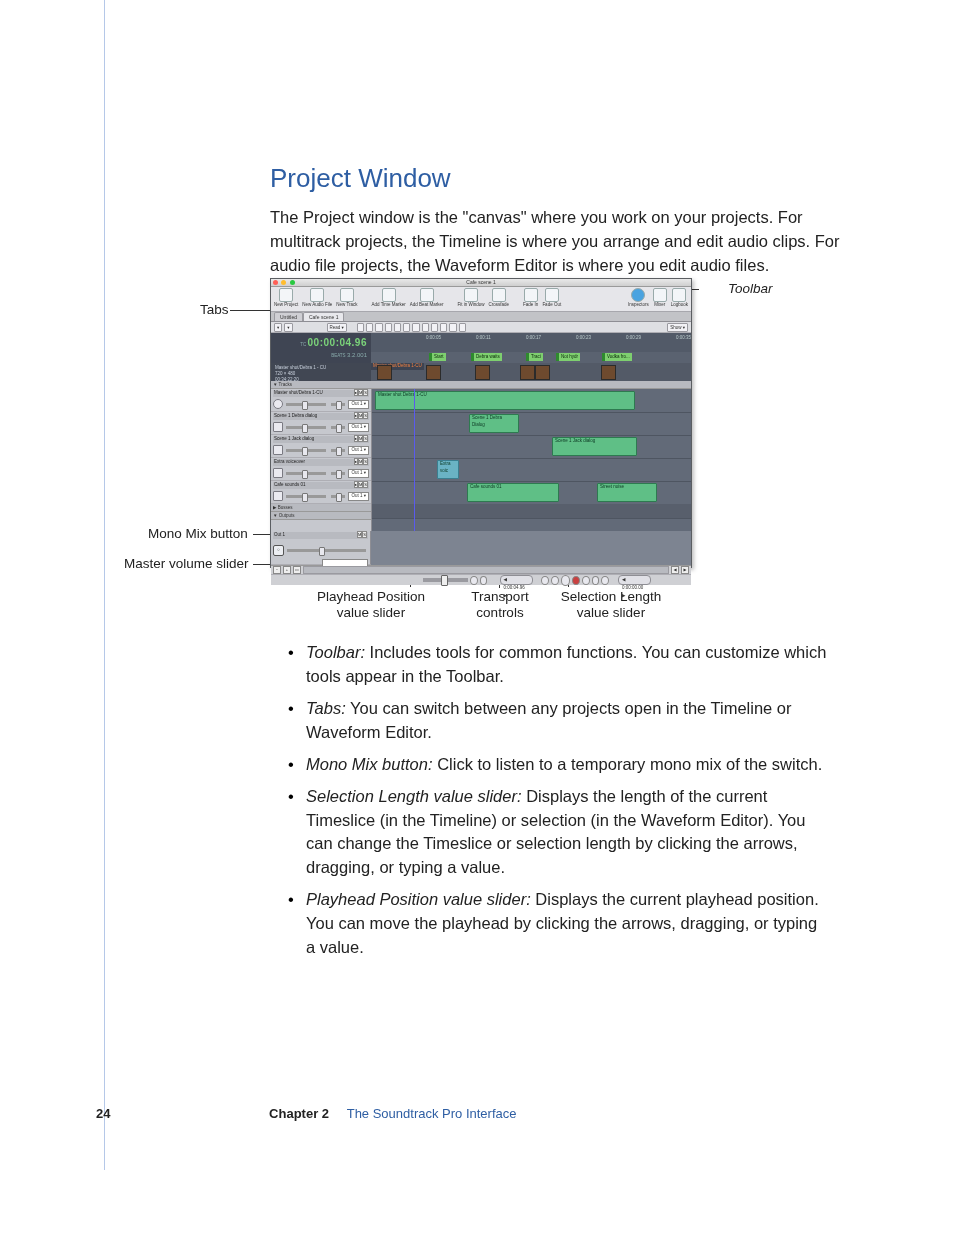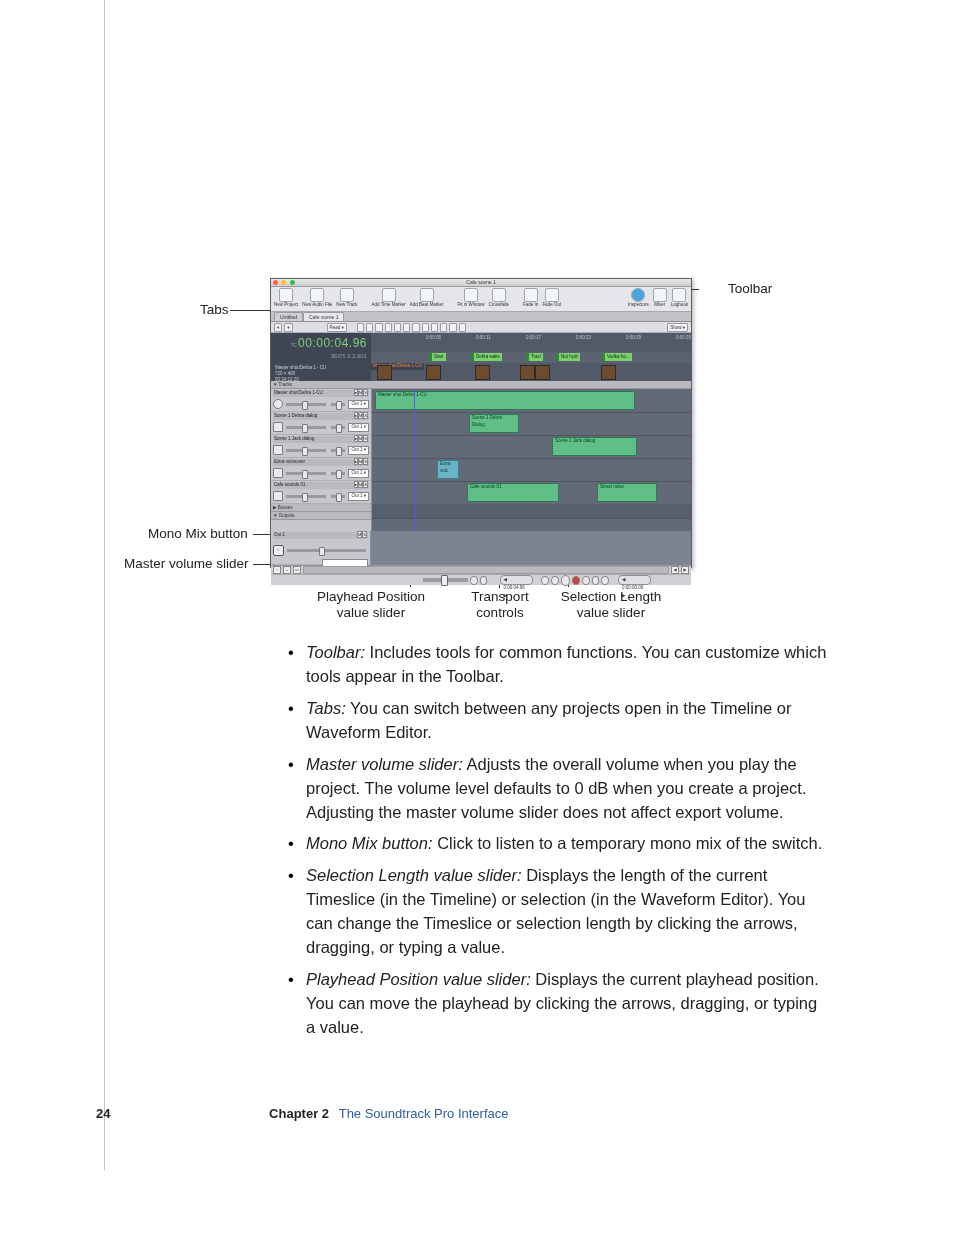--- a/index.html
+++ b/index.html
@@ -73,21 +73,21 @@
   .link { color: #2e5ea3; }
   .footer {
     position: absolute;
     left: 96px;
     top: 1105px;
     width: 760px;
     font-size: 13px;
   }
   .footer .pn { font-weight: 700; }
   .footer .chap { font-weight: 700; margin-left: 155px; }
-  .footer .title { color: #2e5ea3; margin-left: 6px; }
+  .footer .title { color: #2e5ea3; margin-left: 14px; }
 
   
   .shot {
     position: absolute;
     left: 122px;
     top: 7px;
     width: 420px;
     height: 288px;
     background: #d4d6d8;
     border: 1px solid #5b5e62;
@@ -109,21 +109,21 @@
   .tab { height:8px; padding:0 5px; background:#e8e8ec; border:1px solid #9a9aa0; border-bottom:none; border-radius:2px 2px 0 0; font-size:5px; line-height:8px; }
   .tab.inactive { background:#cfcfd4; }
   .opts-row { height:10px; background:#dedfe3; border-bottom:1px solid #aeaeb4; display:flex; align-items:center; gap:2px; padding:0 3px; }
   .btn { height:7px; border:1px solid #9a9aa0; background:#f2f2f6; padding:0 2px; font-size:4.5px; line-height:7px; border-radius:1px; }
   .grow { flex:1; }
   .counter {
     width:100px; height:30px; background:#3f4553; color:#7bd37a; margin:0;
     display:flex; flex-direction:column; justify-content:center; align-items:flex-end;
     padding-right:4px; box-sizing:border-box;
   }
-  .counter .tc { font-size:12px; letter-spacing:.5px; }
+  .counter .tc { font-size:10px; letter-spacing:.5px;font-weight:bold; }
   .counter .bt { font-size:6px; color:#8aa; }
   .marker-row { height:11px; background:#5a6270; position:relative; }
   .mk { position:absolute; top:1px; height:8px; background:#7ecf6f; color:#0a2a0a; padding:0 2px; font-size:4.5px; line-height:8px; border-left:3px solid #2e8a2e; }
   .vstrip-row { height:18px; background:#535a67; display:flex; }
   .vstrip-left { width:100px; height:18px; background:#414753; color:#c8d0dc; padding:2px 4px; box-sizing:border-box; font-size:4.5px; line-height:1.3; }
   .vstrip { flex:1; position:relative; }
   .thumb { position:absolute; top:2px; width:13px; height:13px; background:#6e4a2e; border:1px solid #2b2b2b; }
   .tracks-area { display:flex; height:142px; }
   .track-left-col { width:100px; background:#c6c8ce; border-right:1px solid #8e8e94; }
   .track-left { height:23px; border-bottom:1px solid #aeaeb4; padding:1px 2px; box-sizing:border-box; display:flex; flex-direction:column; gap:0; }
@@ -146,25 +146,27 @@
   .mv-knob { position:absolute; left:18px; top:-3px; width:5px; height:9px; background:#eee; border:1px solid #666; border-radius:1px; }
   .round { width:7px; height:7px; border-radius:50%; background:#e8e8ee; border:1px solid #888; }
   .chip { height:8px; border:1px solid #8e8e94; background:#e0e0e6; border-radius:4px; padding:0 3px; font-size:4.5px; line-height:8px; }
 </style>
 </head>
 <body>
 
 <div class="vline"></div>
 
 <div class="content">
+  <h2 class="section">Project Window</h2>
+  <p class="intro">The Project window is the "canvas" where you work on your projects. For multitrack projects, the Timeline is where you arrange and edit audio clips. For audio file projects, the Waveform Editor is where you edit audio files.</p>
 </div>
 
 <div class="figure-wrap">
 
-  <span class="callout right" style="left:580px; top:10px;">Toolbar</span>
+  <span class="callout right" style="left:580px; top:10px;font-style:italic;">Toolbar</span>
   <div class="line" style="left:516px; top:18px; width:35px; height:1px;"></div>
 
   <span class="callout left" style="left:52px; top:31px;">Tabs</span>
   <div class="line" style="left:82px; top:39px; width:55px; height:1px;"></div>
 
   <span class="callout left" style="left:0px; top:255px;">Mono Mix button</span>
   <div class="line" style="left:105px; top:263px; width:30px; height:1px;"></div>
 
   <span class="callout left" style="left:-24px; top:285px;">Master volume slider</span>
   <div class="line" style="left:105px; top:293px; width:53px; height:1px;"></div>
@@ -482,21 +484,20 @@
       <div class="chip">◀ 0:00:00.00 ▶</div>
     </div>
   </div>
 
 </div>
 
 <div style="position:absolute; left:270px; top:625px; width:575px;">
   <ul class="defs">
     <li><span class="term">Toolbar:</span><span>  Includes tools for common functions. You can customize which tools appear in the Toolbar.</span></li>
     <li><span class="term">Tabs:</span><span>  You can switch between any projects open in the Timeline or Waveform Editor.</span></li>
-    <li><span class="term">Master volume slider:</span><span>  Adjusts the overall volume when you play the project. The volume level defaults to 0 dB when you create a project. Adjusting the master volume slider does not affect export volume.</span></li>
     <li><span class="term">Mono Mix button:</span><span>  Click to listen to a temporary mono mix of the switch.</span></li>
     <li><span class="term">Selection Length value slider:</span><span>  Displays the length of the current Timeslice (in the Timeline) or selection (in the Waveform Editor). You can change the Timeslice or selection length by clicking the arrows, dragging, or typing a value.</span></li>
     <li><span class="term">Playhead Position value slider:</span><span>  Displays the current playhead position. You can move the playhead by clicking the arrows, dragging, or typing a value.</span></li>
   </ul>
 </div>
 
 <div class="footer">
   <span class="pn">24</span>
   <span class="chap">Chapter 2</span>
   <span class="title">The Soundtrack Pro Interface</span>

